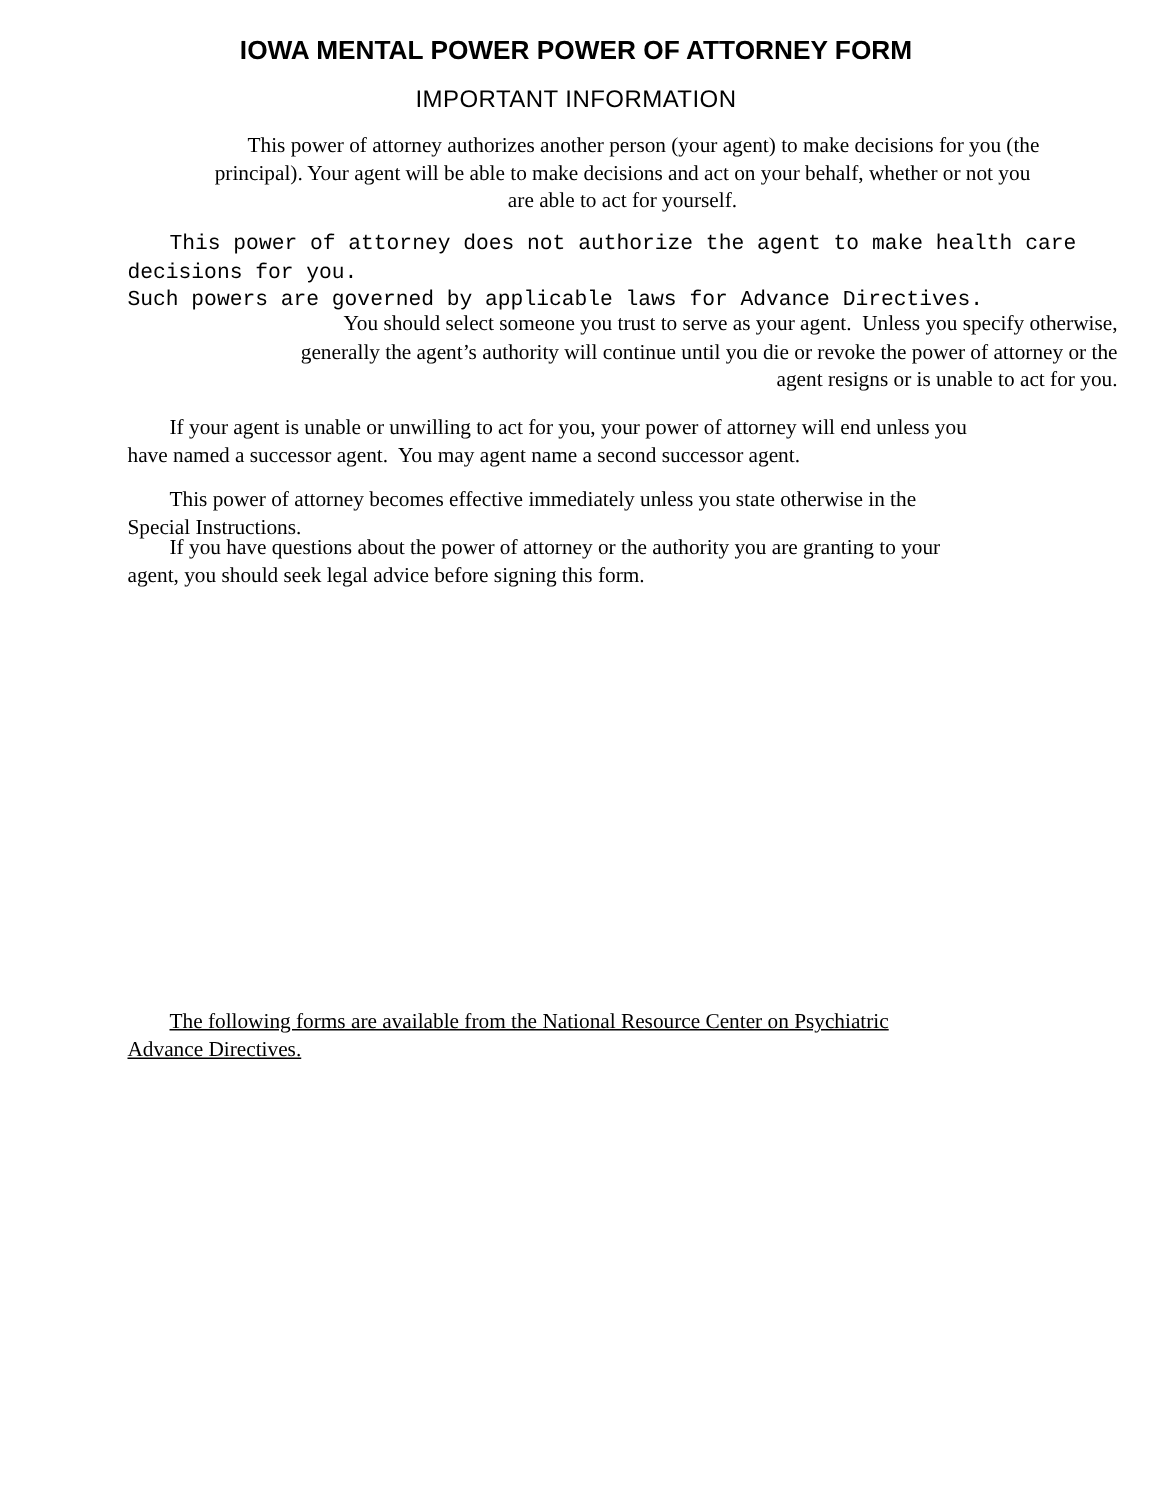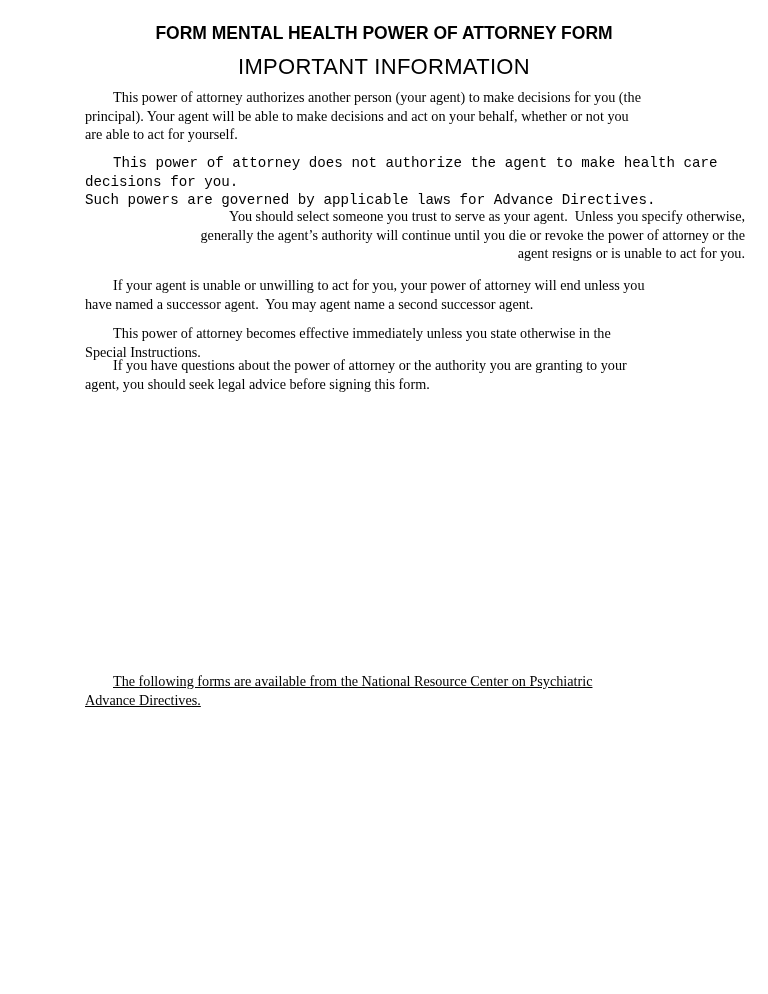--- a/index.html
+++ b/index.html
@@ -29,48 +29,48 @@
     white-space: pre;
   }
   .doc-subtitle {
     position: absolute;
     top: 57px;
     left: 0;
     width: 768px;
     text-align: center;
     font-family: "Liberation Sans", sans-serif;
     font-weight: normal;
-    font-size: 22px;
+    font-size: 16px;
     line-height: 20px;
     letter-spacing: 0.3px;
     white-space: pre;
   }
   .para {
     position: absolute;
     left: 85px;
     width: 660px;
     font-size: 14.2px;
     line-height: 18.5px;
     text-indent: 28px;
     white-space: pre-wrap;
     text-align: left;
   }
-  .p0 { top: 88px; }
+  .p0 { top: 88px; text-align: center; }
   .p1 { top: 154px; font-family: Liberation Mono, monospace; }
   .p2 { top: 207px; text-align: right; }
   .p3 { top: 276px; }
   .p4 { top: 324px; }
   .p5 { top: 356px; }
   .p6 { top: 672px; text-decoration: underline; }
 </style>
 </head>
 <body>
 
 <div class="page">
-  <div class="doc-title">FORM MENTAL HEALTH POWER OF ATTORNEY FORM</div>
+  <div class="doc-title">IOWA MENTAL POWER POWER OF ATTORNEY FORM</div>
 
   <div class="doc-subtitle">IMPORTANT INFORMATION</div>
 
   <div class="para p0">This power of attorney authorizes another person (your agent) to make decisions for you (the
 principal). Your agent will be able to make decisions and act on your behalf, whether or not you
 are able to act for yourself.</div>
 
   <div class="para p1">This power of attorney does not authorize the agent to make health care decisions for you.
 Such powers are governed by applicable laws for Advance Directives.</div>
 

